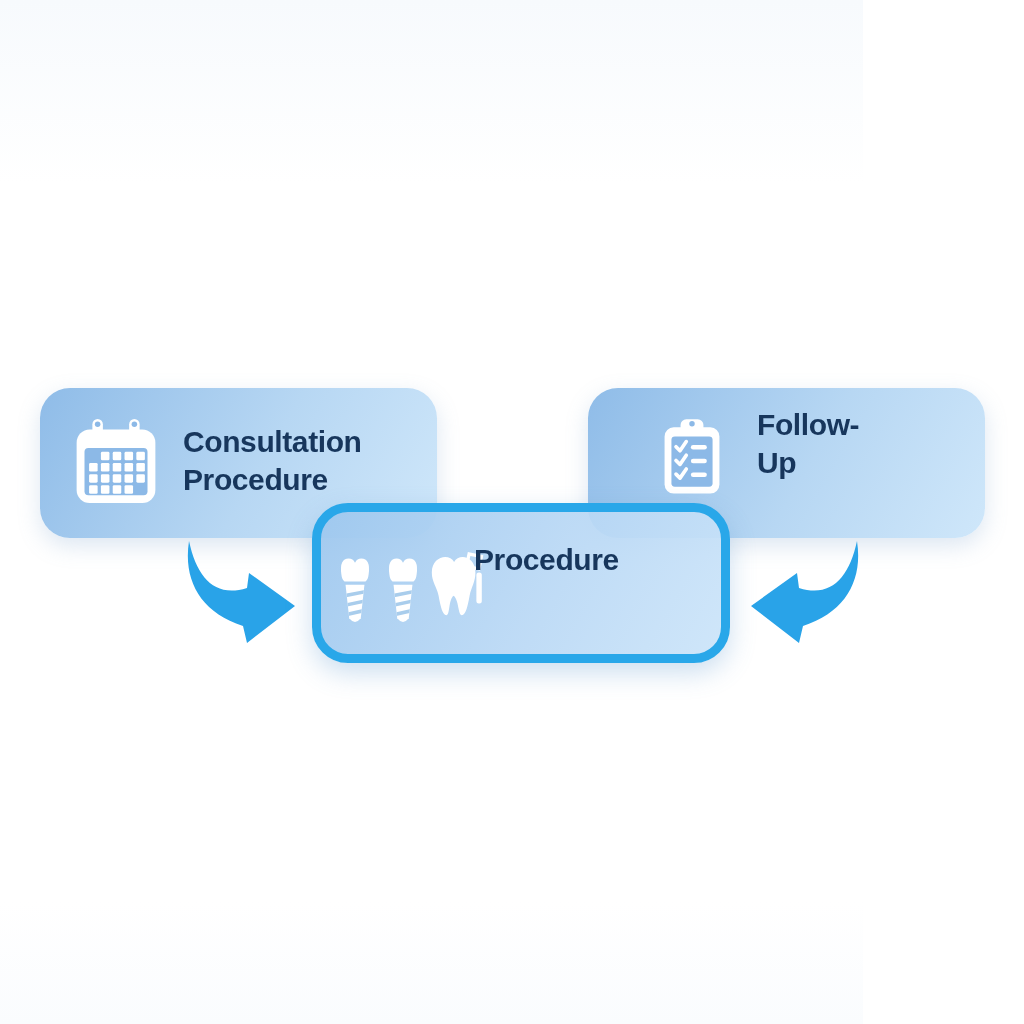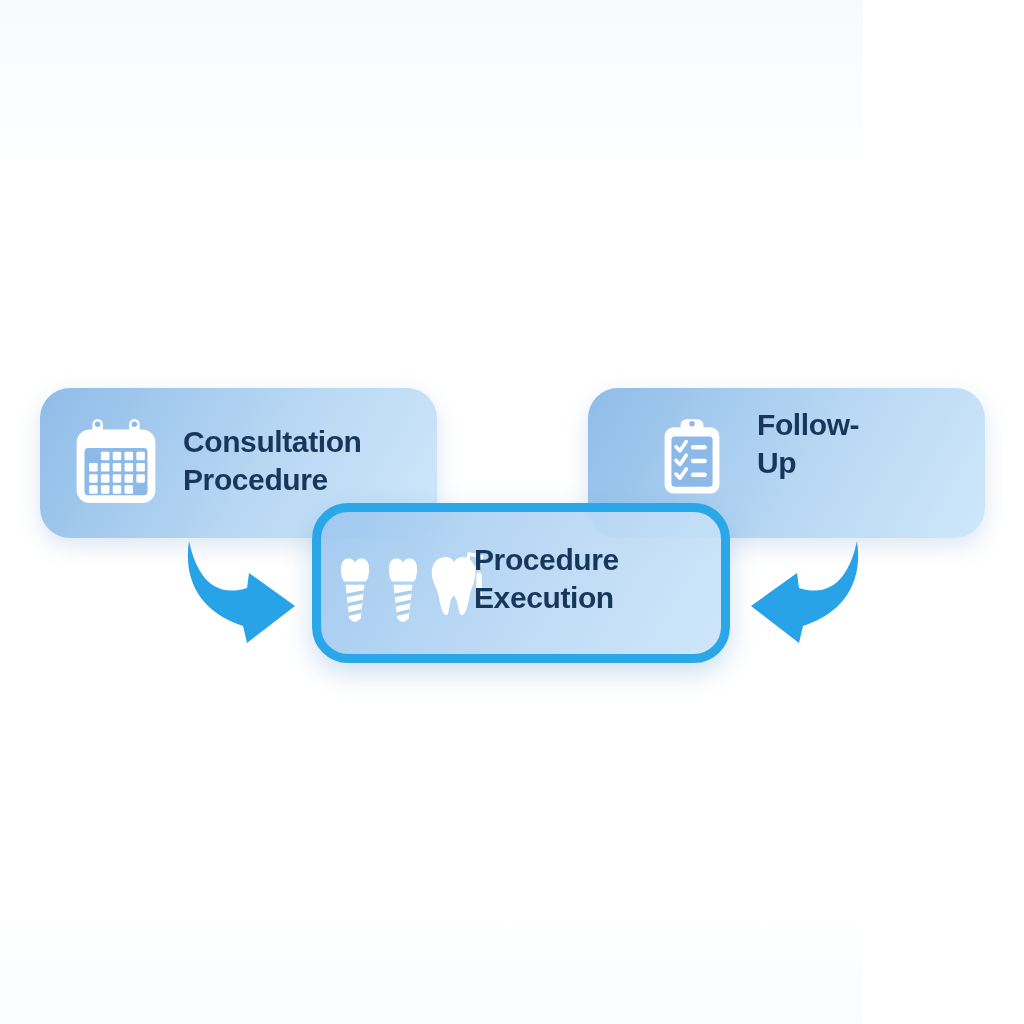--- a/index.html
+++ b/index.html
@@ -160,20 +160,19 @@
     <rect x="52" y="24" width="5.6" height="32" rx="2.6" fill="#ffffff"></rect>
   </svg>
 
   <div class="box-label label-left">
     <div>Consultation</div>
     <div>Procedure</div>
   </div>
 
   <div class="box-label label-center">
     <div>Procedure</div>
-    <div>Execution</div>
   </div>
 
   <div class="box-label label-right">
     <div>Follow-Up</div>
   </div>
 
 </div>
 
 </body></html>

